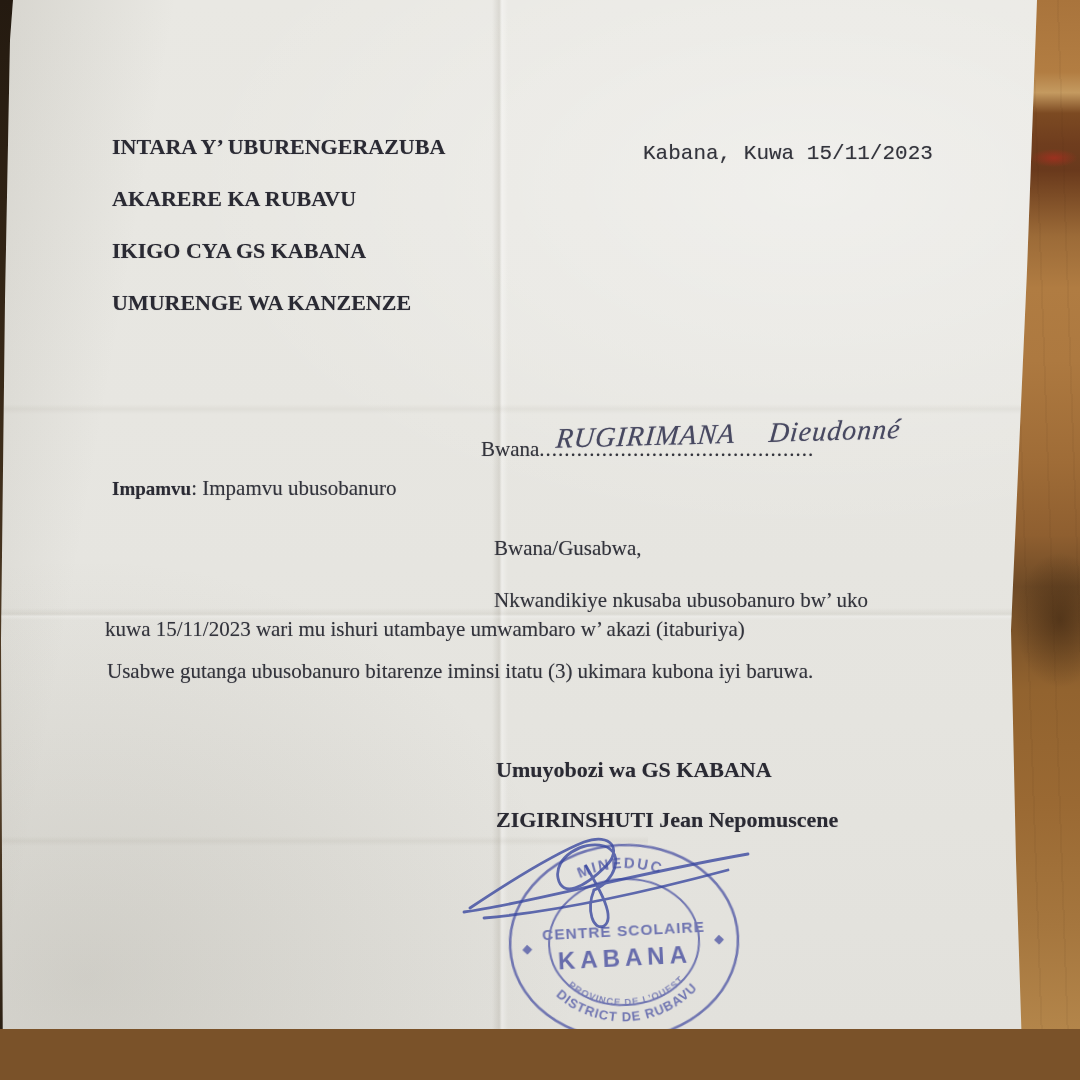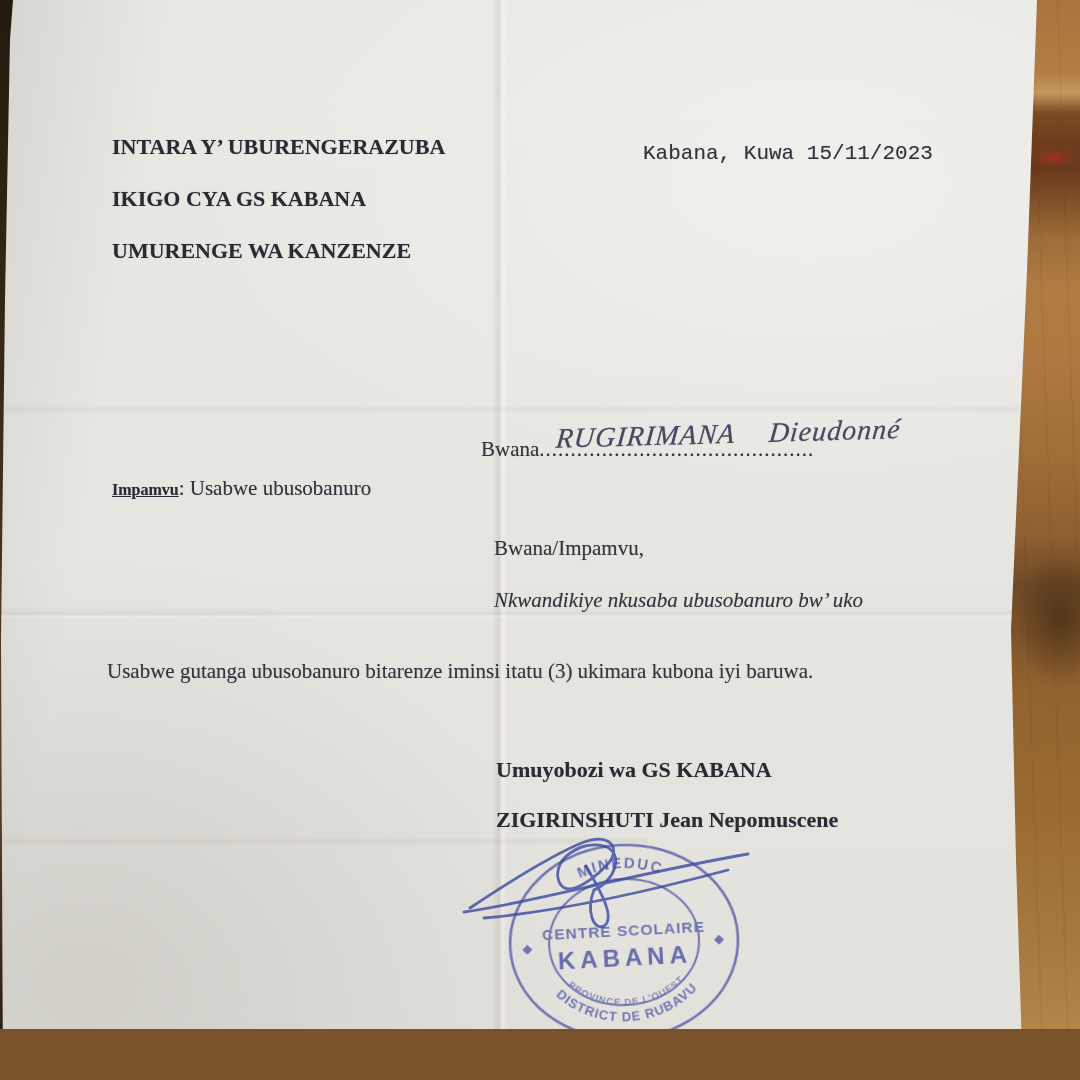--- a/index.html
+++ b/index.html
@@ -48,23 +48,23 @@
   .bold{font-weight:bold;font-size:22px;color:#2a2a33;}
   .letterhead{position:absolute;left:112px;top:134px;}
   .letterhead .lh-line{position:static;display:block;margin-bottom:26px;}
   .dateline{left:643px;top:142px;font-family:Liberation Mono, monospace;}
   .recipient{left:481px;top:437px;text-align:center;}
   .recipient .dots{letter-spacing:1px;}
   .handwriting{position:absolute;left:556px;top:418px;font-size:28px;font-style:italic;
     color:var(--pen-ink,#474860);transform:rotate(-1.6deg) skewX(-7deg);
     letter-spacing:1px;word-spacing:26px;text-shadow:0 0 1px rgba(70,70,100,.5);}
   .subject{left:112px;top:476px;}
-  .subject .lbl{font-weight:bold;text-decoration:underline;color:#2a2a33;font-size:16px;}
+  .subject .lbl{font-weight:bold;color:#2a2a33;font-size:19px;}
   .salutation{left:494px;top:536px;}
-  .body1{left:494px;top:588px;font-style:italic;}
+  .body1{left:494px;top:588px;}
   .body2{left:105px;top:617px;}
   .body3{left:107px;top:659px;}
   .sig-title{left:496px;top:757px;}
   .sig-name{left:496px;top:807px;}
 
   
   .stamp{position:absolute;left:500px;top:838px;width:248px;height:206px;
     transform:rotate(-3deg);opacity:.82;filter:blur(.2px);}
   .signature{position:absolute;left:462px;top:826px;width:300px;height:108px;z-index:5;opacity:.9;}
 </style>
@@ -78,33 +78,35 @@
   <div class="wood-left"></div>
 
   <div class="paper">
     <div class="crease-v"></div>
     <div class="crease-h1"></div>
     <div class="crease-h2"></div>
     <div class="crease-h3"></div>
 
     <div class="letterhead">
       <span class="txt bold lh-line">INTARA Y’ UBURENGERAZUBA</span>
+      <span class="txt bold lh-line">AKARERE KA RUBAVU</span>
       <span class="txt bold lh-line">IKIGO CYA GS KABANA</span>
       <span class="txt bold lh-line">UMURENGE WA KANZENZE</span>
     </div>
 
     <span class="txt dateline">Kabana, Kuwa 15/11/2023</span>
 
     <span class="txt recipient"><span>Bwana</span><span class="dots">............................................</span></span>
     <span class="handwriting">RUGIRIMANA Dieudonné</span>
 
-    <span class="txt subject"><span class="lbl">Impamvu</span><span>: Usabwe ubusobanuro</span></span>
+    <span class="txt subject"><span class="lbl">Impamvu</span><span>: Impamvu ubusobanuro</span></span>
 
-    <span class="txt salutation">Bwana/Impamvu,</span>
+    <span class="txt salutation">Bwana/Gusabwa,</span>
     <span class="txt body1">Nkwandikiye nkusaba ubusobanuro bw’ uko</span>
+    <span class="txt body2">kuwa 15/11/2023 wari mu ishuri utambaye umwambaro w’ akazi (itaburiya)</span>
     <span class="txt body3">Usabwe gutanga ubusobanuro bitarenze iminsi itatu (3) ukimara kubona iyi baruwa.</span>
 
     <span class="txt bold sig-name">ZIGIRINSHUTI Jean Nepomuscene</span>
     <span class="txt bold sig-title">Umuyobozi wa GS KABANA</span>
 
     <div class="stamp">
       <svg width="248" height="206" viewBox="0 0 248 206">
         <defs>
           <path id="arcTop" d="M 42,72 A 94,82 0 0 1 206,72"></path>
           <path id="arcBottom" d="M 32,118 A 95,87 0 0 0 216,118"></path>

